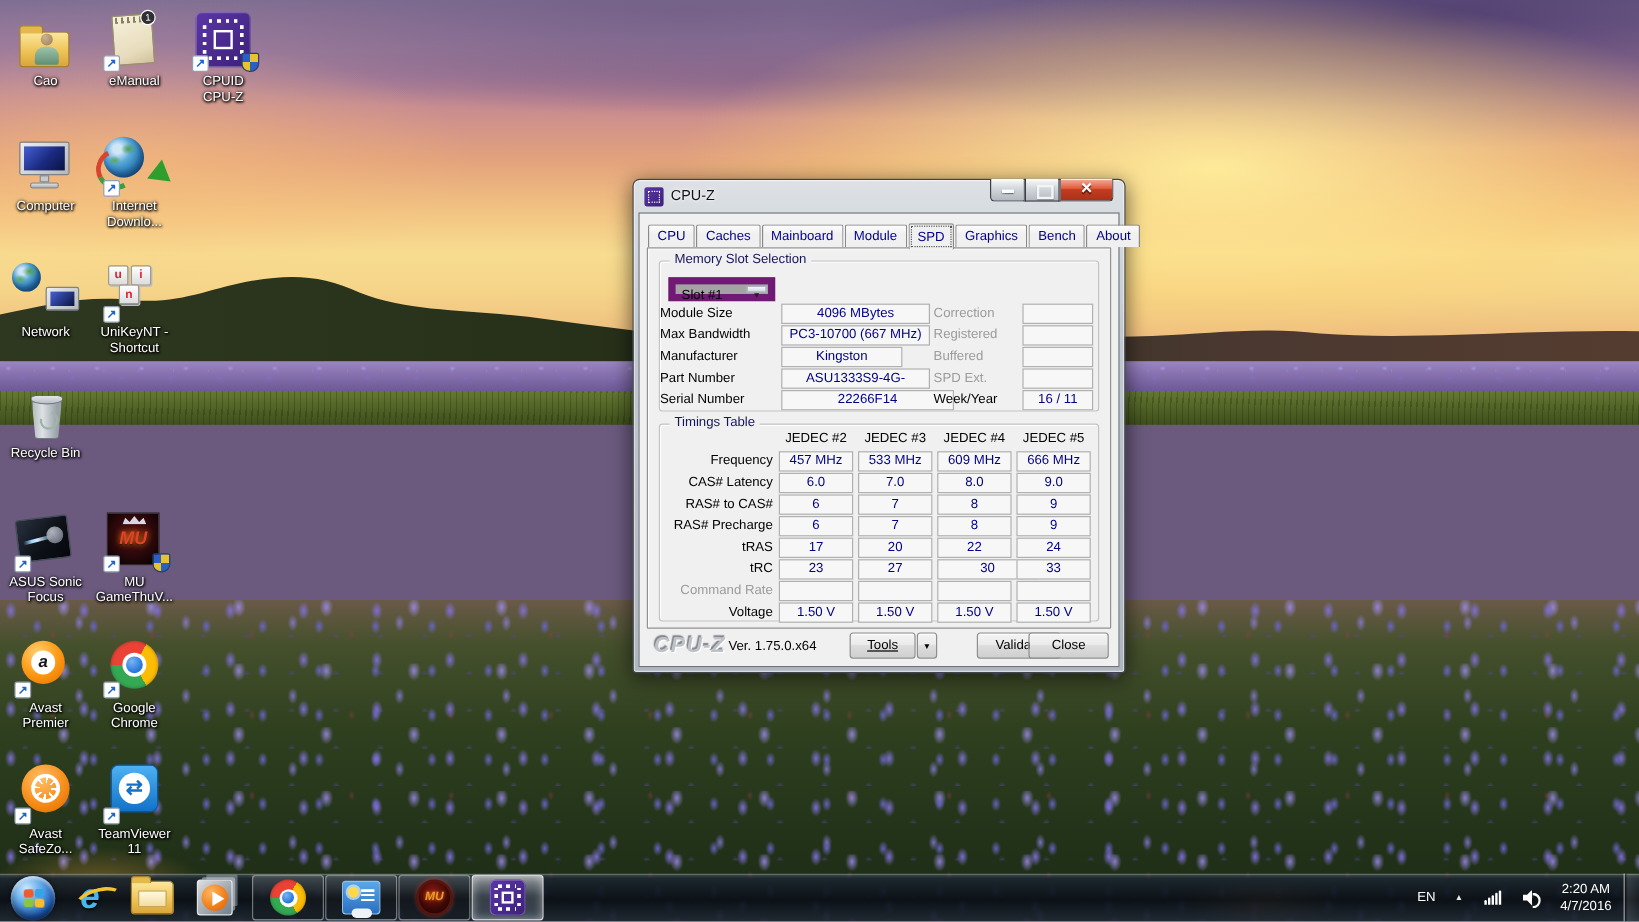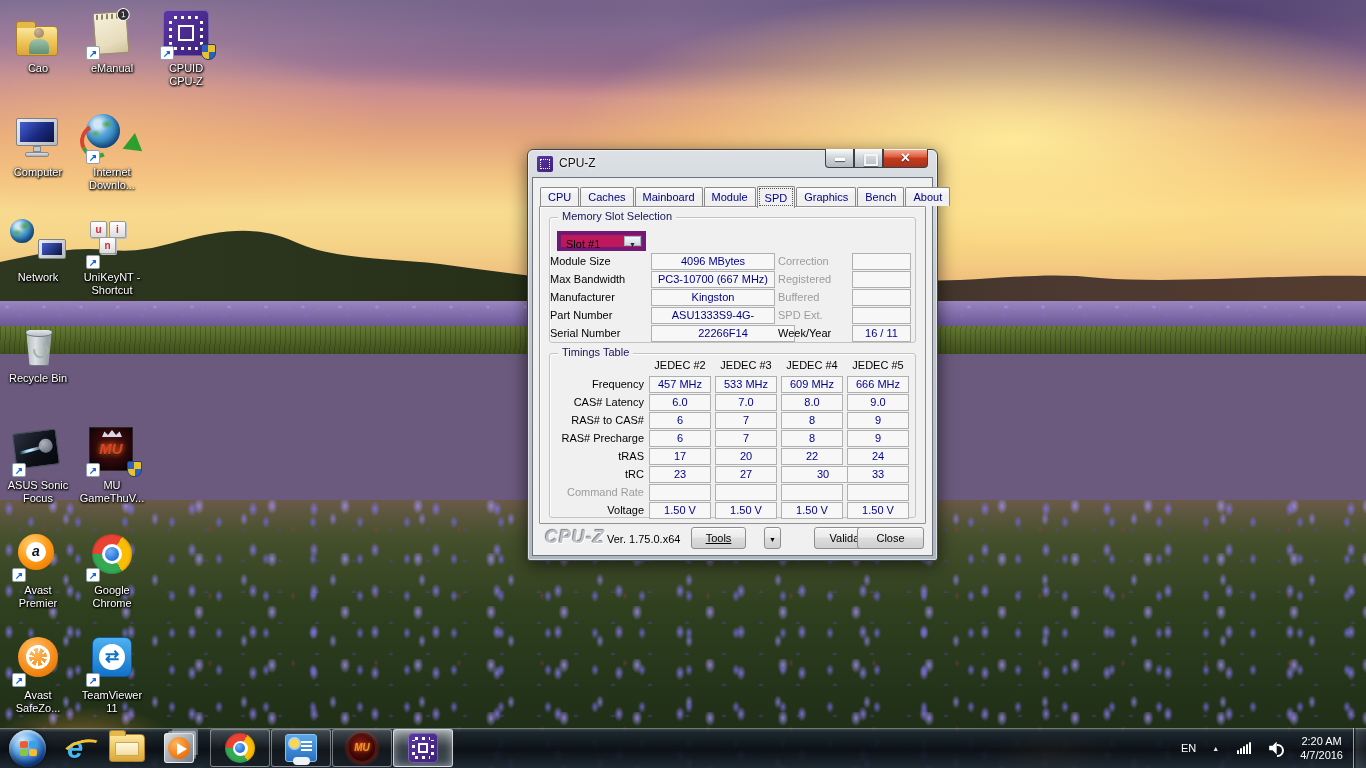--- a/index.html
+++ b/index.html
@@ -200,37 +200,37 @@
   .page { position:absolute; left:6px; right:6px; top:28px; bottom:31px; background:#f0f0f0;
         border:1px solid #919191; border-radius:1px; box-shadow:inset 1px 1px 0 #fdfdfd; }
   .grp { position:absolute; left:9px; right:9px; border:1px solid #c3c3c3; border-radius:3px;
         box-shadow:inset 1px 1px 0 rgba(255,255,255,.9); }
   .gtitle { position:absolute; top:-8px; left:8px; background:#f0f0f0; padding:0 4px; font-size:11px; color:#16165c; }
   .grp1 { top:10px; height:126px; }
   .grp2 { top:146px; height:165px; }
   .flabel { position:absolute; font-size:11px; color:#000; text-align:left; width:96px; left:0; }
   .vbox { position:absolute; background:#f7f7f7; border:1px solid #b0b0b0; font-size:11px; color:#00008b;
         text-align:center; height:17px; line-height:15px; }
-  .combo { position:absolute; left:7px; top:13px; width:89px; height:20px; background:#be185d;
-        border:4px solid #701a75; font-size:11px; color:#000; padding:3px 0 0 5px; }
+  .combo { position:absolute; left:7px; top:13px; width:89px; height:20px; background:#a3a3a3;
+        border:6px solid #701a75; font-size:11px; color:#000; padding:3px 0 0 5px; }
   .combo .drop { position:absolute; right:1px; top:1px; bottom:1px; width:17px;
         background:linear-gradient(#f4f8fb,#cfd8e2); border:1px solid #aab4bf; text-align:center; }
   .combo .drop::before { content:"\25BC"; font-size:7px; color:#222; line-height:16px; }
   .dim { color:#9c9c9c !important; }
   .thead { position:absolute; font-size:11px; color:#000; width:62px; text-align:center; top:5px; }
   .trlabel { position:absolute; font-size:11px; color:#000; width:94px; text-align:right; left:0; }
   .footer { position:absolute; left:6px; right:6px; bottom:4px; height:25px; }
   .logo { position:absolute; left:6px; top:1px; font-size:18px; font-weight:bold; font-style:italic;
         color:#bfc3c8; letter-spacing:1px; text-shadow:1px 1px 0 #fff, -1px -1px 1px #7e8288; }
   .ver { position:absolute; left:68px; top:7px; font-size:11px; color:#000; }
   .btn { position:absolute; top:1px; height:22px; border:1px solid #8e8e8e; border-radius:3px;
         background:linear-gradient(180deg,#f4f4f4,#ebebeb 45%,#dddddd 50%,#cfcfcf);
         font-size:11px; color:#000; text-align:center; line-height:20px;
         box-shadow:inset 0 1px 0 #fff; }
-  .btn-tools { left:152px; width:55px;text-decoration:underline; }
+  .btn-tools { left:169px; width:55px;text-decoration:underline; }
   .btn-toolsarrow { left:225px; width:17px; }
   .btn-toolsarrow::before { content:"\25BC"; font-size:7px; }
   .btn-validate { left:247px; width:70px;margin-left:28px; }
   .btn-close { right:2px; width:67px; }
 
   
   .taskbar { position:absolute; left:0; right:0; bottom:0; height:40px;
         background:linear-gradient(180deg, rgba(110,125,140,.45) 0, rgba(28,38,48,.92) 10%, rgba(10,15,22,.94) 55%, rgba(32,42,54,.92) 100%);
         box-shadow:inset 0 1px 0 rgba(255,255,255,.25); display:flex; align-items:center; }
   .orb { position:relative; width:37px; height:37px; margin:0 8px 0 9px; border-radius:50%;
@@ -467,21 +467,21 @@
           <div class="combo">
             <span>Slot #1</span>
             <span class="drop"></span>
           </div>
 
           <div class="flabel" style="top:37px">Module Size</div>
           <div class="vbox" style="left:101px;width:124px;top:35px">4096 MBytes</div>
           <div class="flabel" style="top:55px">Max Bandwidth</div>
           <div class="vbox" style="left:101px;width:124px;top:53px">PC3-10700 (667 MHz)</div>
           <div class="flabel" style="top:73px">Manufacturer</div>
-          <div class="vbox" style="left:101px;width:124px;top:71px">Kingston</div>
+          <div class="vbox" style="left:101px;width:101px;top:71px">Kingston</div>
           <div class="flabel" style="top:91px">Part Number</div>
           <div class="vbox" style="left:101px;width:124px;top:89px">ASU1333S9-4G-ECEWG</div>
           <div class="flabel" style="top:109px">Serial Number</div>
           <div class="vbox" style="left:101px;width:144px;top:107px">22266F14</div>
 
           <div class="flabel dim" style="left:228px;width:68px;top:37px">Correction</div>
           <div class="vbox" style="left:302px;right:4px;top:35px"></div>
           <div class="flabel dim" style="left:228px;width:68px;top:55px">Registered</div>
           <div class="vbox" style="left:302px;right:4px;top:53px"></div>
           <div class="flabel dim" style="left:228px;width:68px;top:73px">Buffered</div>

